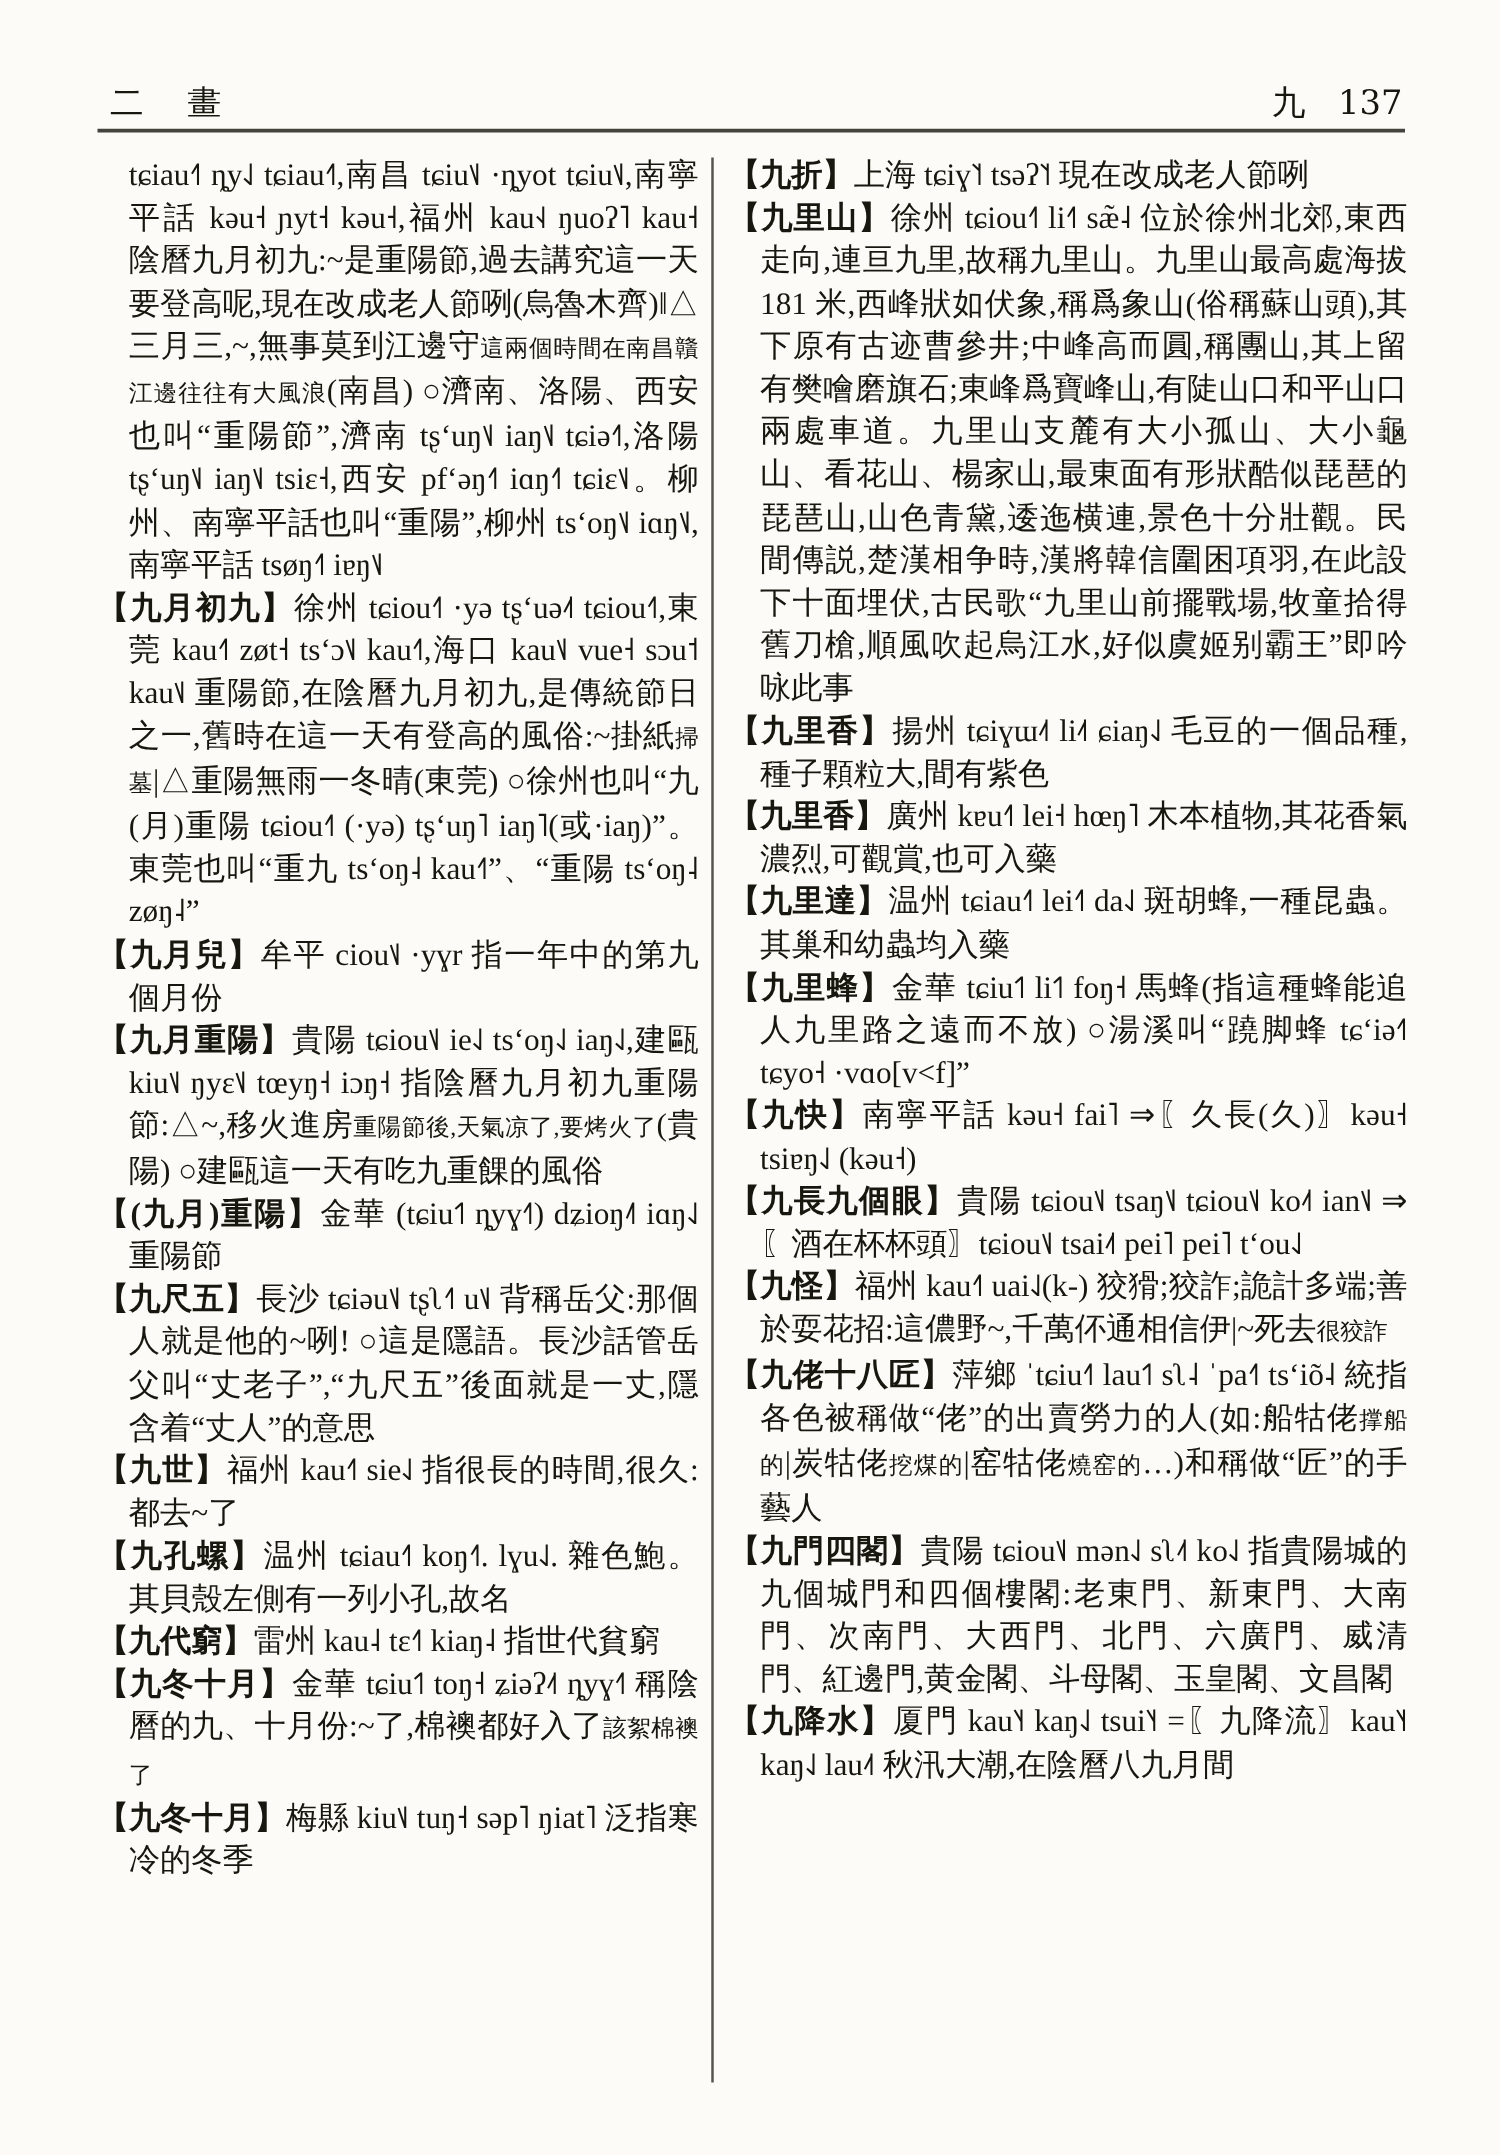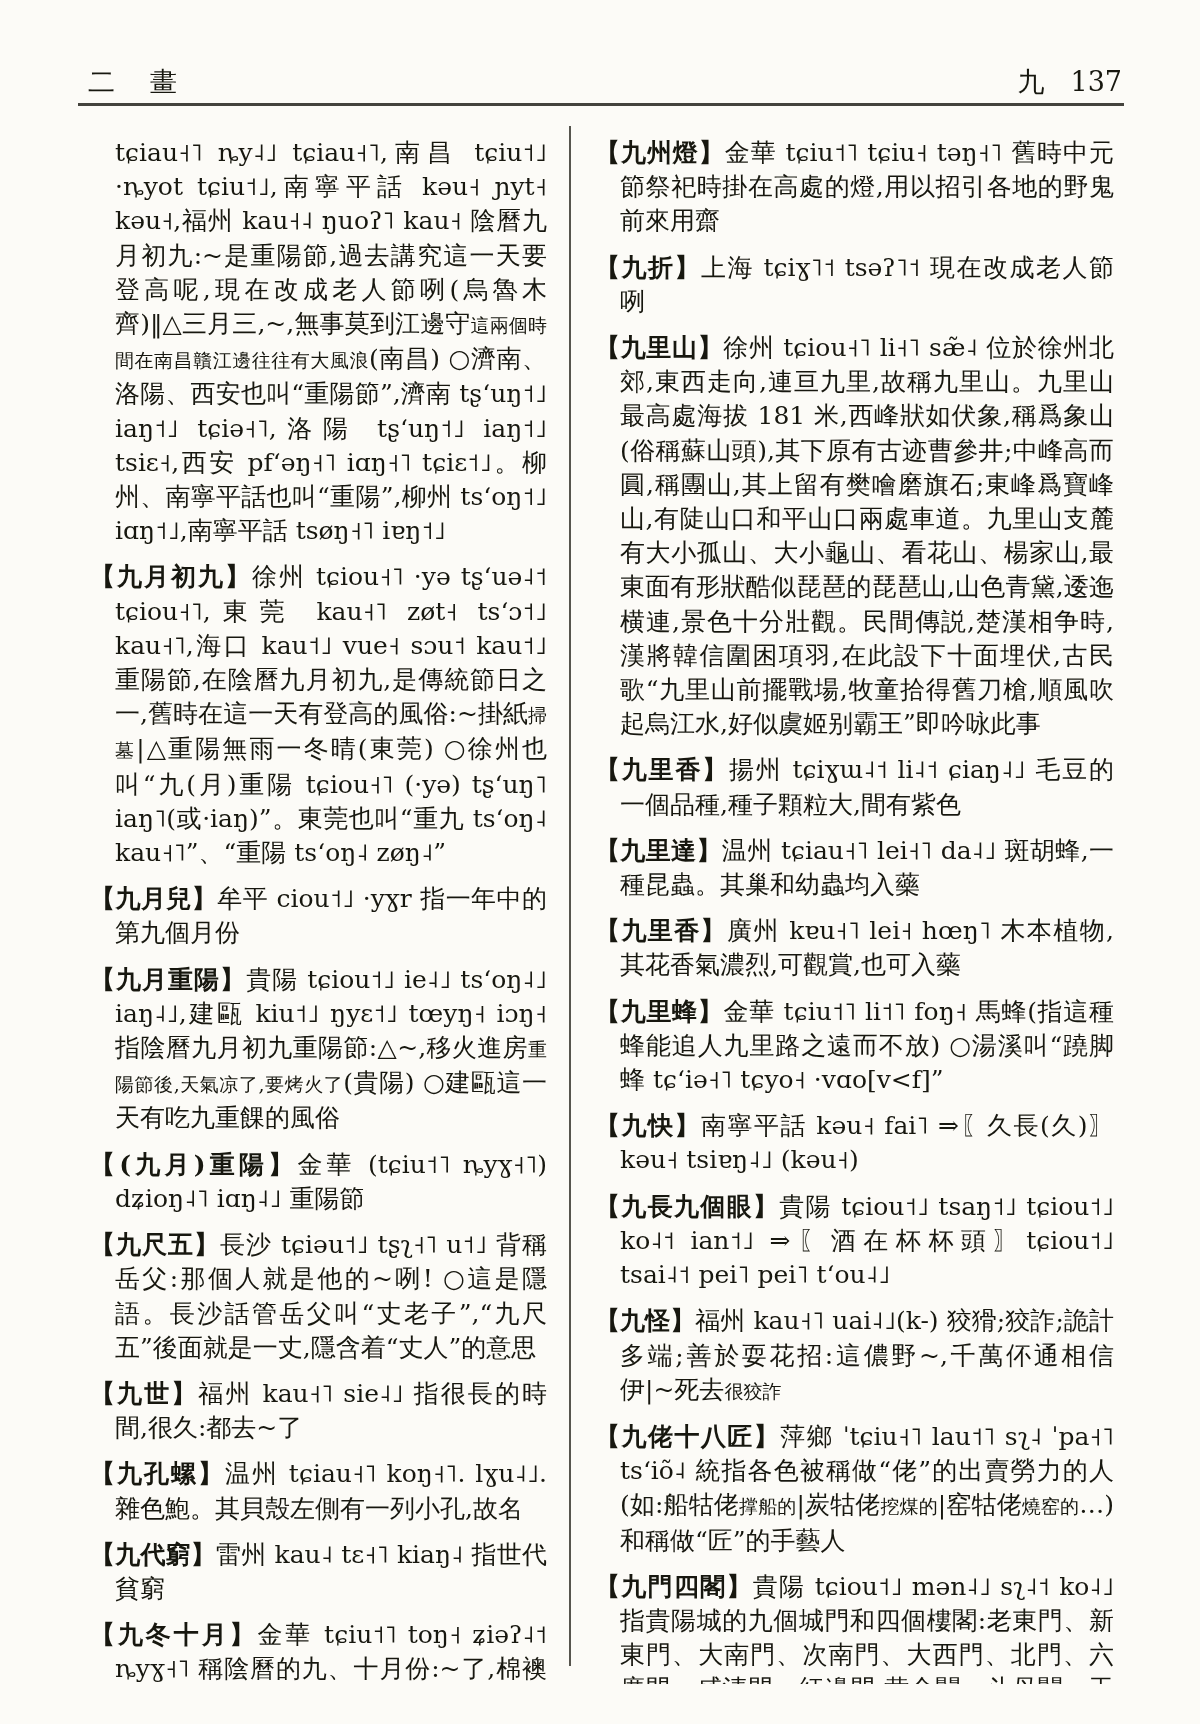--- a/index.html
+++ b/index.html
@@ -21,22 +21,22 @@
   }
   .cols{
     position:absolute;top:124px;left:78px;width:1048px;height:1560px;
     display:flex;overflow:hidden;
   }
   .col{text-align:justify;}
   .col-l{width:481px;flex:none;}
   .divider{flex:none;width:2px;height:1540px;background:#56554e;margin:2px 12px 0 10px;}
   .col-r{flex:1 1 auto;min-width:0;}
   .entry{
-    margin:12px;font-size:25px;line-height:34.2px;
-    padding-left:25px;text-indent:-25px;
+    margin:0;font-size:25px;line-height:34.2px;
+    padding-left:25px;text-indent:-25px;font-family:Liberation Serif, serif;
   }
   .entry.cont{text-indent:0;}
   .head{font-weight:bold;}
   .small{font-size:19px;}
 </style>
 </head>
 <body>
 
 <div class="page">
 
@@ -58,26 +58,25 @@
         <p class="entry"><span class="head">【(九月)重陽】</span><span>金華 (tɕiu˦˥ ȵyɣ˧˥) dʑioŋ˨˥ iɑŋ˨˩ 重陽節</span></p>
         <p class="entry"><span class="head">【九尺五】</span><span>長沙 tɕiəu˦˩ tʂʅ˧˥ u˦˩ 背稱岳父:那個人就是他的~咧! ○這是隱語。長沙話管岳父叫“丈老子”,“九尺五”後面就是一丈,隱含着“丈人”的意思</span></p>
         <p class="entry"><span class="head">【九世】</span><span>福州 kau˧˥ sie˨˩ 指很長的時間,很久:都去~了</span></p>
         <p class="entry"><span class="head">【九孔螺】</span><span>温州 tɕiau˧˥ koŋ˧˥. lɣu˨˩. 雜色鮑。其貝殼左側有一列小孔,故名</span></p>
         <p class="entry"><span class="head">【九代窮】</span><span>雷州 kau˨ tɛ˧˥ kiaŋ˨ 指世代貧窮</span></p>
         <p class="entry"><span class="head">【九冬十月】</span><span>金華 tɕiu˦˥ toŋ˧ ʑiəʔ˨˦ ȵyɣ˧˥ 稱陰曆的九、十月份:~了,棉襖都好入了</span><span class="small">該絮棉襖了</span></p>
         <p class="entry"><span class="head">【九冬十月】</span><span>梅縣 kiu˦˩ tuŋ˧ səp˥ ŋiat˥ 泛指寒冷的冬季</span></p>
       </div>
     <div class="divider"></div>
     <div class="col col-r">
-        <p class="entry"><span class="head">【九州燈】</span><span>金華 tɕiu˦˥ tɕiu˧ təŋ˧˥ 舊時中元節祭祀時掛在高處的燈,用以招引各地的野鬼前來用齋</span></p>
         <p class="entry"><span class="head">【九折】</span><span>上海 tɕiɣ˥˦ tsəʔ˥˦ 現在改成老人節咧</span></p>
         <p class="entry"><span class="head">【九里山】</span><span>徐州 tɕiou˧˥ li˧˥ sæ̃˨ 位於徐州北郊,東西走向,連亘九里,故稱九里山。九里山最高處海拔 181 米,西峰狀如伏象,稱爲象山(俗稱蘇山頭),其下原有古迹曹參井;中峰高而圓,稱團山,其上留有樊噲磨旗石;東峰爲寶峰山,有陡山口和平山口兩處車道。九里山支麓有大小孤山、大小龜山、看花山、楊家山,最東面有形狀酷似琵琶的琵琶山,山色青黛,逶迤横連,景色十分壯觀。民間傳説,楚漢相争時,漢將韓信圍困項羽,在此設下十面埋伏,古民歌“九里山前擺戰場,牧童拾得舊刀槍,順風吹起烏江水,好似虞姬别霸王”即吟咏此事</span></p>
         <p class="entry"><span class="head">【九里香】</span><span>揚州 tɕiɣɯ˨˦ li˨˦ ɕiaŋ˨˩ 毛豆的一個品種,種子顆粒大,間有紫色</span></p>
+        <p class="entry"><span class="head">【九里香】</span><span>廣州 kɐu˧˥ lei˧ hœŋ˥ 木本植物,其花香氣濃烈,可觀賞,也可入藥</span></p>
         <p class="entry"><span class="head">【九里達】</span><span>温州 tɕiau˧˥ lei˧˥ da˨˩ 斑胡蜂,一種昆蟲。其巢和幼蟲均入藥</span></p>
-        <p class="entry"><span class="head">【九里香】</span><span>廣州 kɐu˧˥ lei˧ hœŋ˥ 木本植物,其花香氣濃烈,可觀賞,也可入藥</span></p>
         <p class="entry"><span class="head">【九里蜂】</span><span>金華 tɕiu˦˥ li˦˥ foŋ˧ 馬蜂(指這種蜂能追人九里路之遠而不放) ○湯溪叫“蹺脚蜂 tɕʻiə˧˥ tɕyo˧ ·vɑo[v&lt;f]”</span></p>
         <p class="entry"><span class="head">【九快】</span><span>南寧平話 kəu˧ fai˥ ⇒〖久長(久)〗kəu˧ tsiɐŋ˨˩ (kəu˧)</span></p>
         <p class="entry"><span class="head">【九長九個眼】</span><span>貴陽 tɕiou˦˩ tsaŋ˦˩ tɕiou˦˩ ko˨˦ ian˦˩ ⇒〖酒在杯杯頭〗tɕiou˦˩ tsai˨˦ pei˥ pei˥ tʻou˨˩</span></p>
         <p class="entry"><span class="head">【九怪】</span><span>福州 kau˧˥ uai˨˩(k-) 狡猾;狡詐;詭計多端;善於耍花招:這儂野~,千萬伓通相信伊|~死去</span><span class="small">很狡詐</span></p>
         <p class="entry"><span class="head">【九佬十八匠】</span><span>萍鄉 ˈtɕiu˧˥ lau˦˥ sʅ˨ ˈpa˧˥ tsʻiõ˨ 統指各色被稱做“佬”的出賣勞力的人(如:船牯佬</span><span class="small">撑船的</span><span>|炭牯佬</span><span class="small">挖煤的</span><span>|窑牯佬</span><span class="small">燒窑的</span><span>…)和稱做“匠”的手藝人</span></p>
         <p class="entry"><span class="head">【九門四閣】</span><span>貴陽 tɕiou˦˩ mən˨˩ sʅ˨˦ ko˨˩ 指貴陽城的九個城門和四個樓閣:老東門、新東門、大南門、次南門、大西門、北門、六廣門、威清門、紅邊門,黄金閣、斗母閣、玉皇閣、文昌閣</span></p>
         <p class="entry"><span class="head">【九降水】</span><span>厦門 kau˥˧ kaŋ˨˩ tsui˥˧ =〖九降流〗kau˥˧ kaŋ˨˩ lau˨˦ 秋汛大潮,在陰曆八九月間</span></p>
       </div>
   </div>
 

